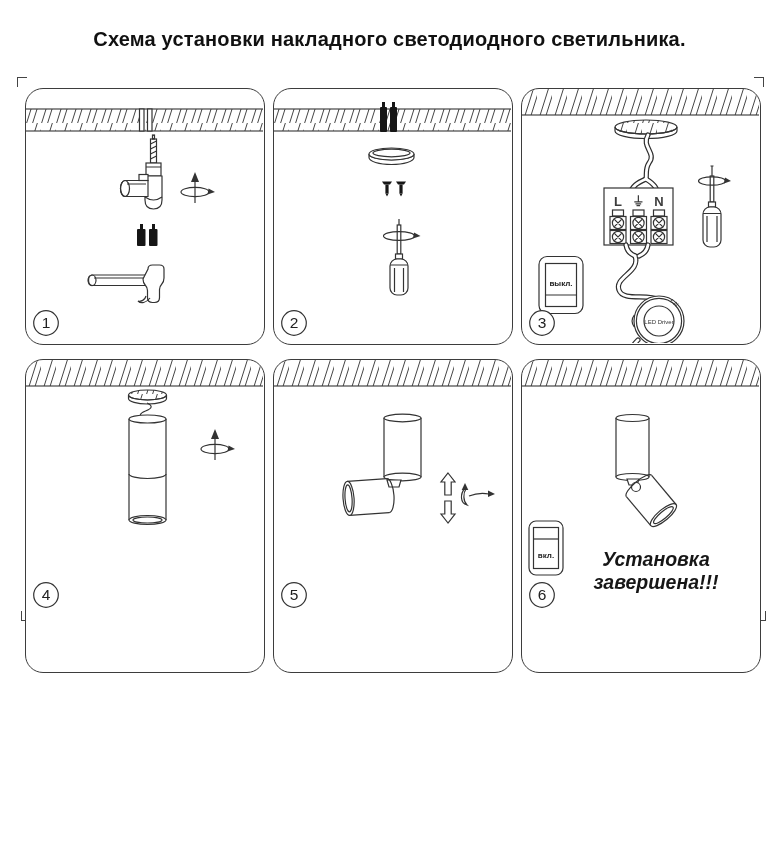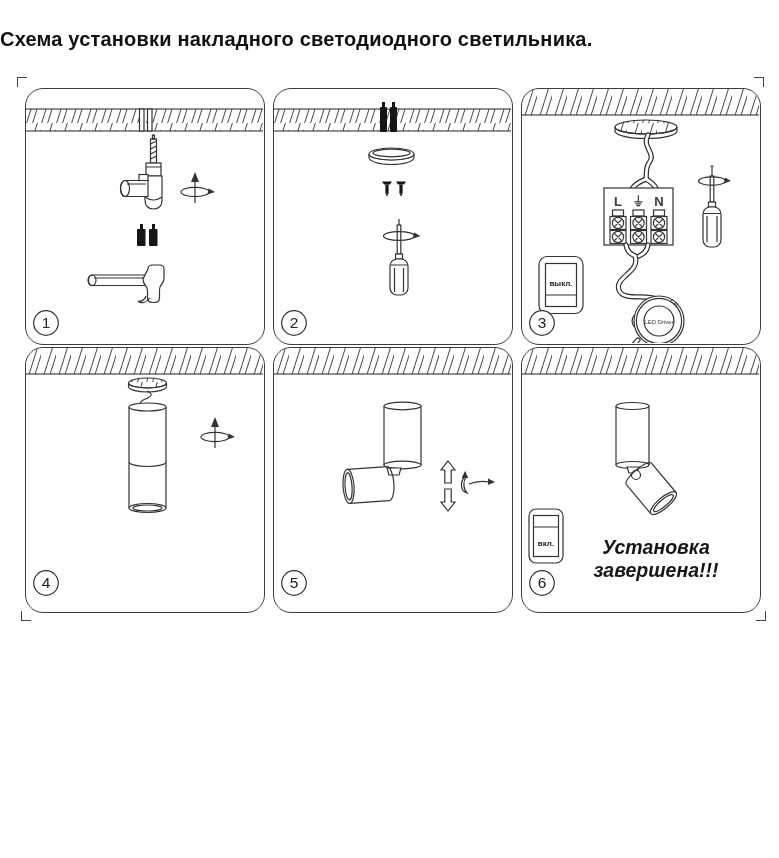--- a/index.html
+++ b/index.html
@@ -1,20 +1,20 @@
 <!DOCTYPE html>
 <html><head>
 <meta charset="utf-8">
 <style>
   html,body{margin:0;padding:0;background:#fff;}
   .page{position:relative;width:779px;height:858px;background:#fff;font-family:"Liberation Sans",sans-serif;overflow:hidden;}
-  .title{position:absolute;top:28px;left:0;width:100%;text-align:left;font-size:20px;font-weight:bold;color:#111;letter-spacing:.2px;}
+  .title{position:absolute;top:28px;left:0;width:100%;text-align:center;font-size:20px;font-weight:bold;color:#111;letter-spacing:.2px;}
   .panel{position:absolute;width:240px;border:1.5px solid #3d3d3d;border-radius:18px;background:#fff;box-sizing:border-box;overflow:hidden;}
   .r1{top:88px;height:257px;}
-  .r2{top:347px;height:266px;}
+  .r2{top:359px;height:314px;}
   .c1{left:25px;} .c2{left:273px;} .c3{left:521px;}
   .panel svg{display:block;}
   .mark{position:absolute;width:9px;height:9px;}
   .mtl{left:17px;top:77px;border-left:1.2px solid #444;border-top:1.2px solid #444;}
   .mtr{left:754px;top:77px;border-right:1.2px solid #444;border-top:1.2px solid #444;}
   .mbl{left:21px;top:611px;border-left:1.2px solid #444;border-bottom:1.2px solid #444;}
   .mbr{left:756px;top:611px;border-right:1.2px solid #444;border-bottom:1.2px solid #444;}
   .ln{stroke:#333;fill:none;stroke-width:1.2;}
   .lnw{stroke:#333;fill:#fff;stroke-width:1.2;}
   .blk{fill:#161616;stroke:none;}

